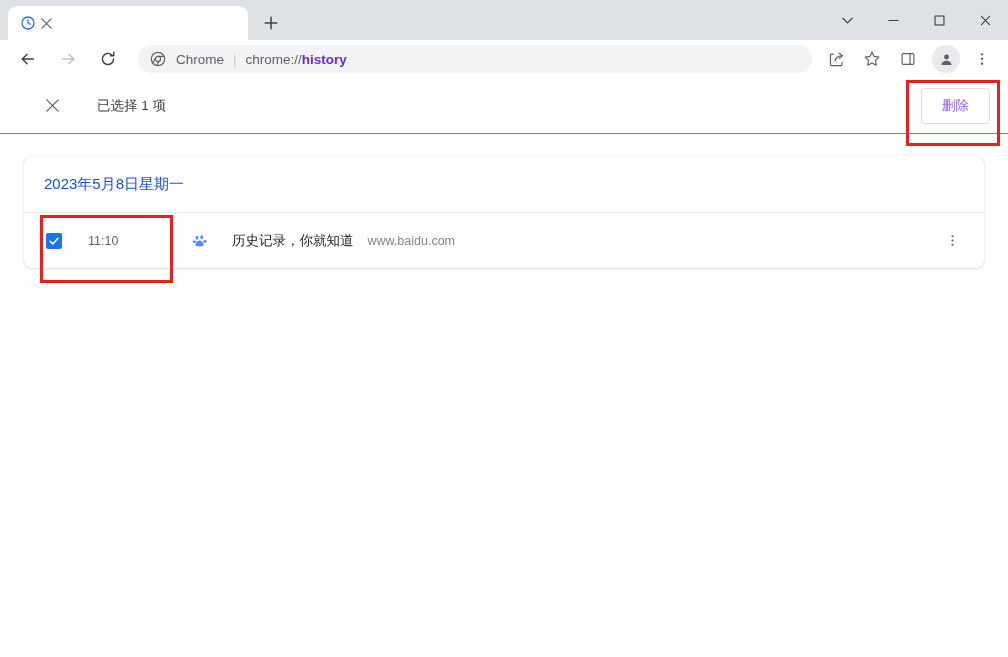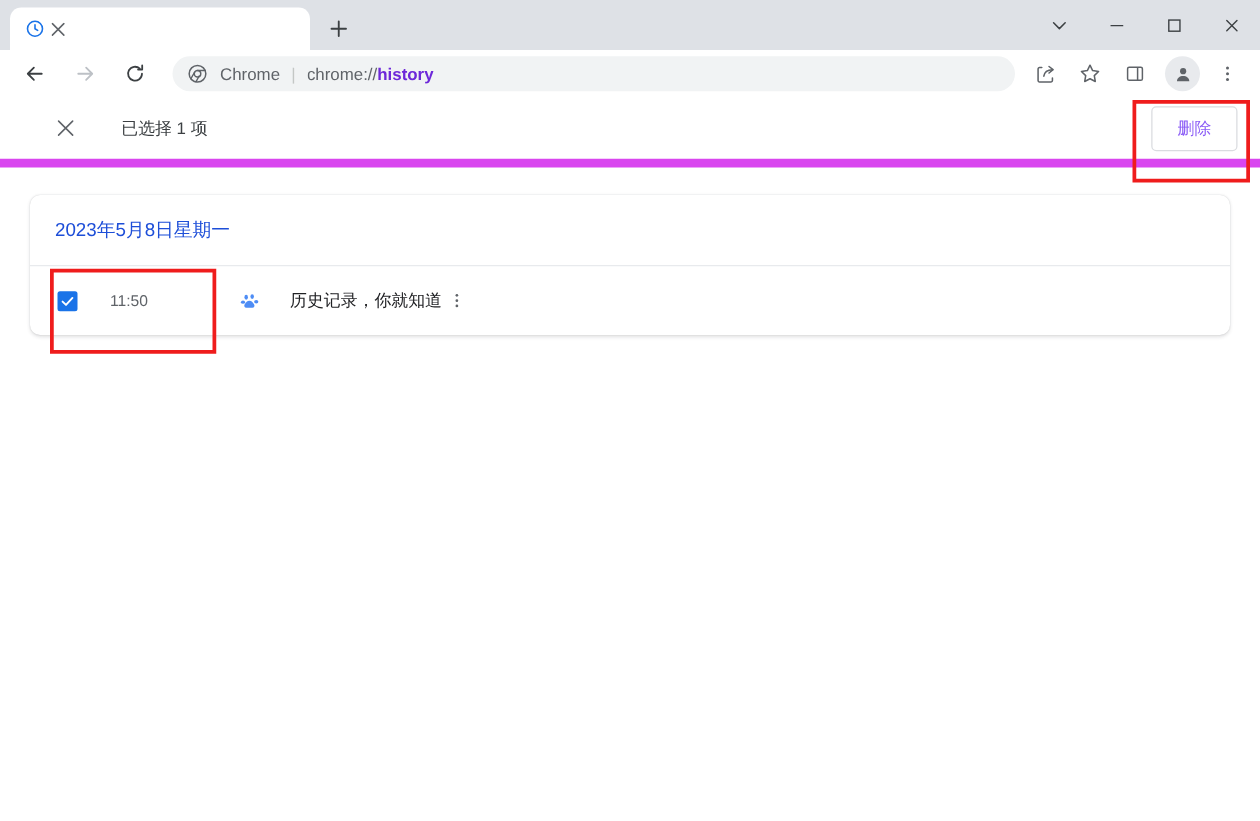--- a/index.html
+++ b/index.html
@@ -187,21 +187,21 @@
     position: relative;
     height: 579px;
     background: #ffffff;
   }
   .sel-toolbar {
     height: 56px;
     display: flex;
     align-items: center;
     padding: 0 18px 0 24px;
     box-sizing: border-box;
-    border-bottom: 7px solid #d946ef;
+    border-bottom: 1px solid #d946ef;
     background: #ffffff;
   }
   .sel-close {
     width: 32px;
     height: 32px;
     display: flex;
     align-items: center;
     justify-content: center;
     border-radius: 50%;
     color: #5f6368;
@@ -449,31 +449,32 @@
     <div class="card">
 
       <div class="date-header">2023年5月8日星期一</div>
 
       <div class="hist-row">
         <span class="row-checkbox">
           <svg width="12" height="12" viewBox="0 0 14 14">
             <path d="M2.4 7.3L5.6 10.4L11.6 3.9" stroke="#ffffff" stroke-width="1.8" fill="none" stroke-linecap="round" stroke-linejoin="round"></path>
           </svg>
         </span>
-        <span class="row-time">11:50</span>
+        <span class="row-time">11:10</span>
         <span class="row-favicon">
           <svg width="16" height="16" viewBox="0 0 24 24">
             <ellipse cx="7.4" cy="7.2" rx="2.1" ry="2.9" fill="#4e8df5"></ellipse>
             <ellipse cx="14.6" cy="6.4" rx="2.1" ry="2.9" fill="#4e8df5"></ellipse>
             <ellipse cx="3.6" cy="13.1" rx="2.5" ry="2.0" fill="#4e8df5"></ellipse>
             <ellipse cx="19.5" cy="12.6" rx="2.5" ry="2.0" fill="#4e8df5"></ellipse>
             <path d="M11.3 11.3c2.6 0 4.2 2.2 5.4 3.9 1.4 2 0.6 4.6-1.9 4.6h-7c-2.6 0-3.4-2.6-2-4.6 1.2-1.7 2.9-3.9 5.5-3.9z" fill="#4e8df5"></path>
           </svg>
         </span>
         <span class="row-title">历史记录，你就知道</span>
+        <span class="row-url">www.baidu.com</span>
         <span class="row-more">
           <svg width="15" height="15" viewBox="0 0 20 20">
             <circle cx="10" cy="4.3" r="1.45" fill="#5f6368"></circle>
             <circle cx="10" cy="10" r="1.45" fill="#5f6368"></circle>
             <circle cx="10" cy="15.7" r="1.45" fill="#5f6368"></circle>
           </svg>
         </span>
       </div>
 
     </div>

